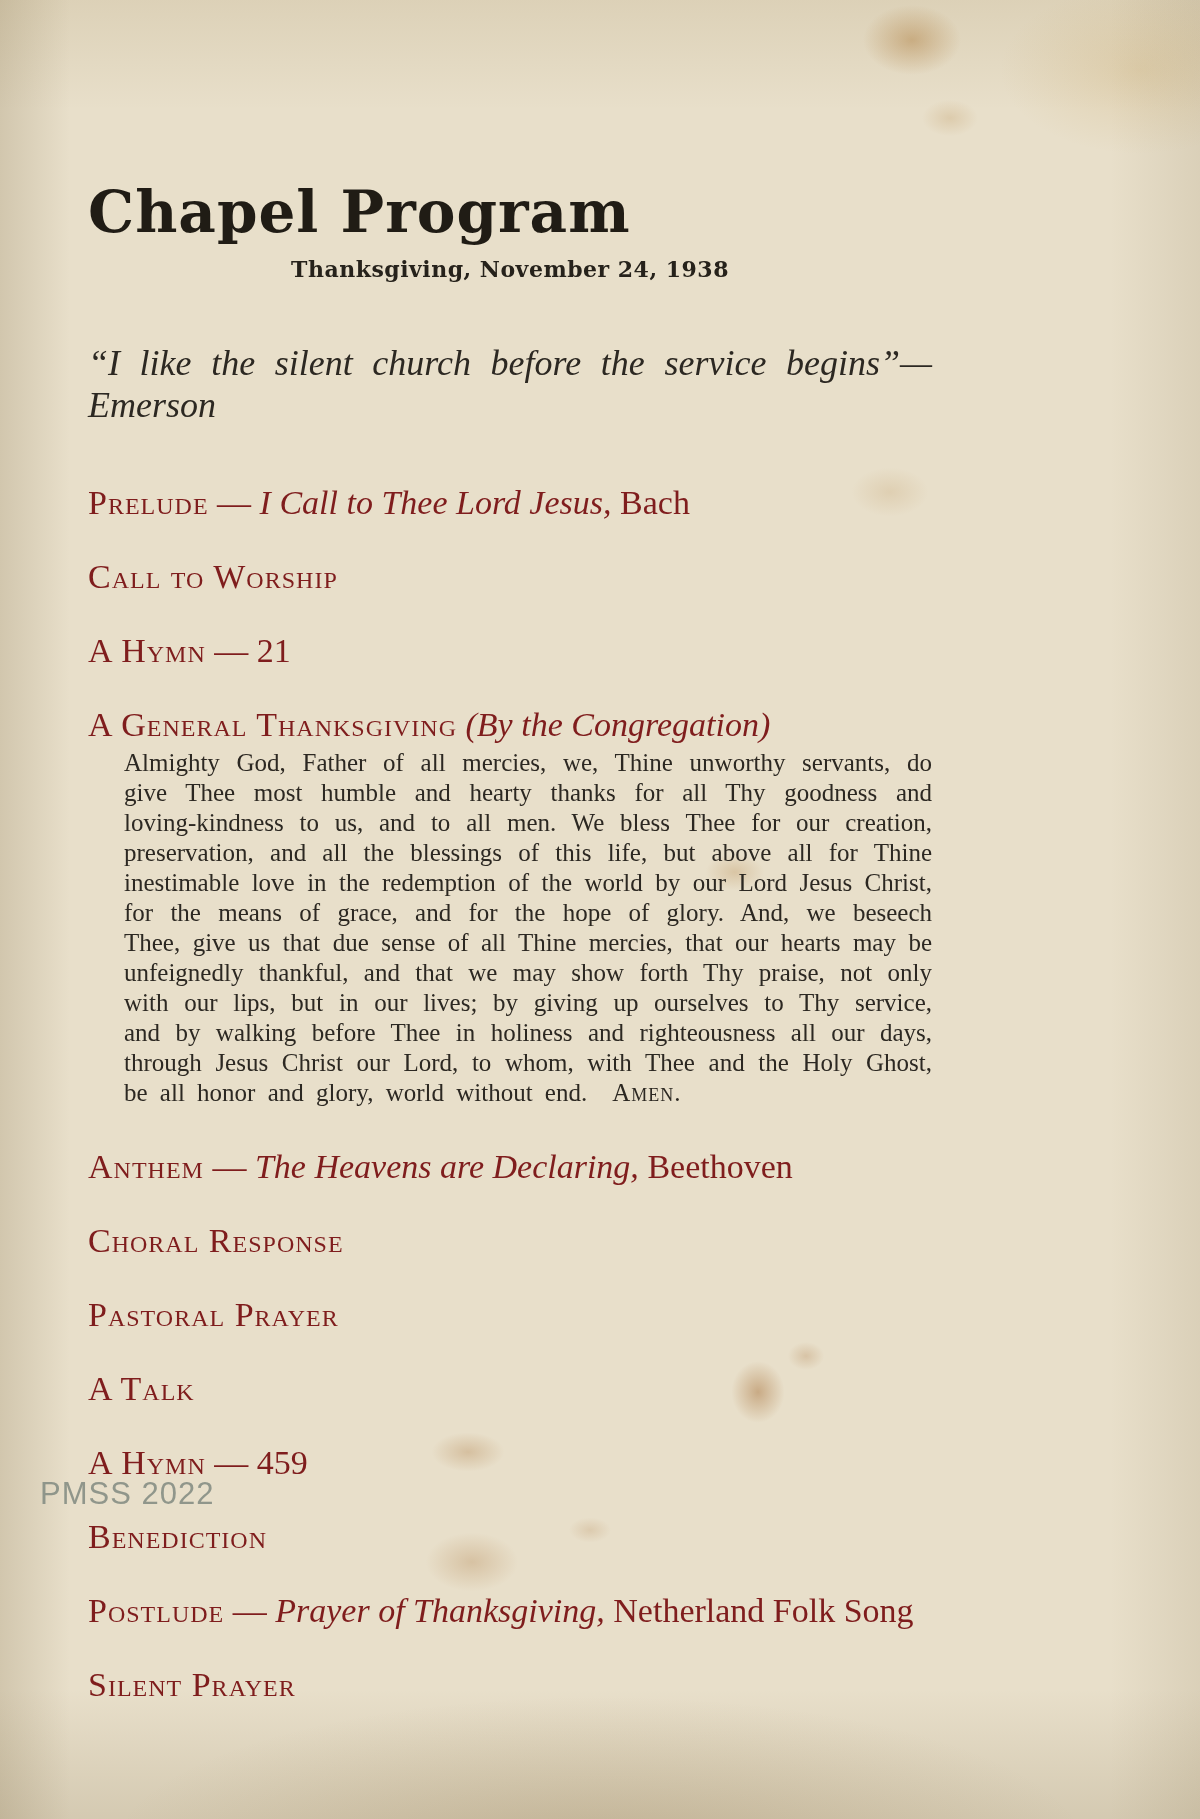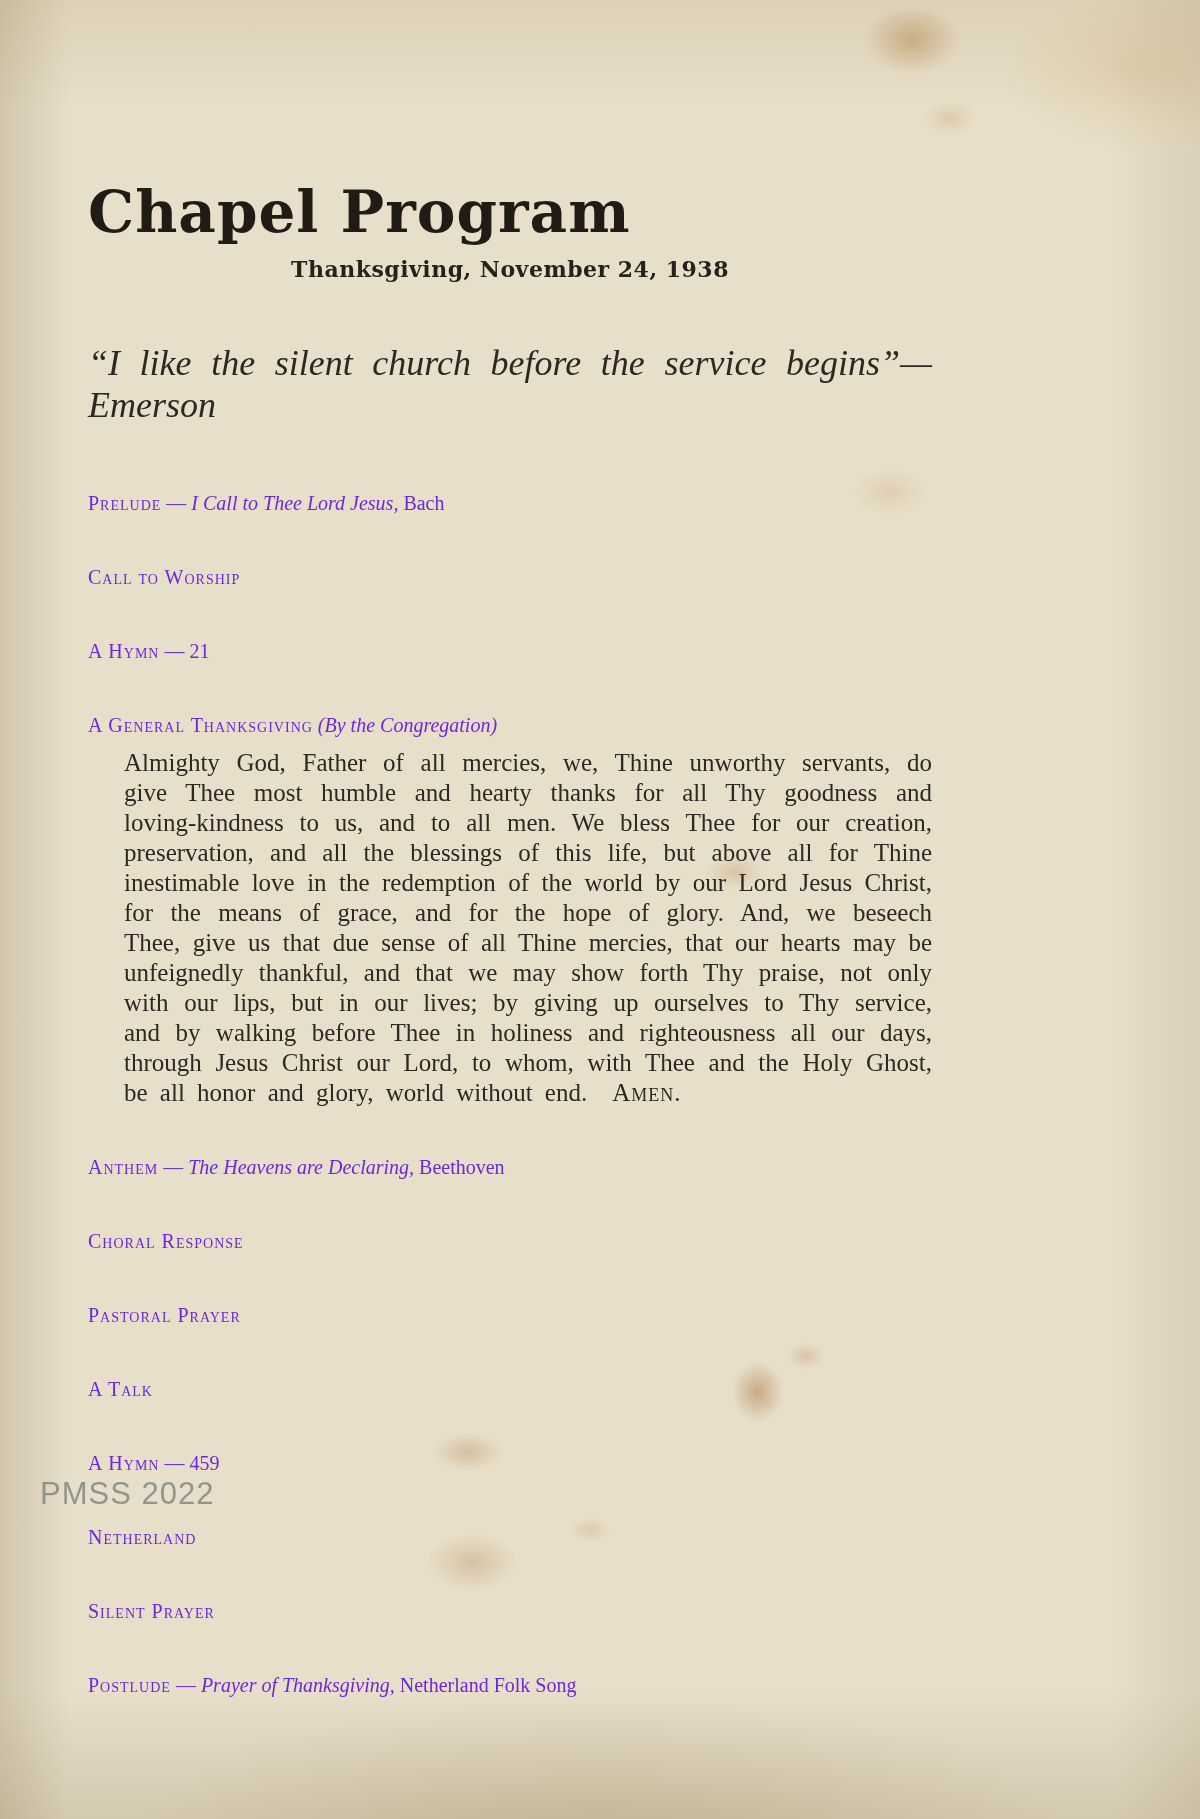--- a/index.html
+++ b/index.html
@@ -68,23 +68,23 @@
     color: #2c2822;
     text-align: justify;
     text-align-last: justify;
   }
 
   .program { margin-top: 62px; }
 
   .item { margin-bottom: 21px; }
 
   .item-line {
-    font-size: 20px;
+    font-size: 34px;
     line-height: 30px;
-    color: #6d28d9;
+    color: #7f1d1d;
     margin-top: 44px;
   }
 
   .sc {
     font-variant: small-caps;
     letter-spacing: 1px;
   }
 
   .italic { font-style: italic; }
 
@@ -143,24 +143,24 @@
       <div class="item">
         <div class="item-line"><span class="sc">Pastoral Prayer</span></div>
       </div>
       <div class="item">
         <div class="item-line"><span class="sc">A Talk</span></div>
       </div>
       <div class="item">
         <div class="item-line"><span class="sc">A Hymn</span><span class="plain"> — 459</span></div>
       </div>
       <div class="item">
-        <div class="item-line"><span class="sc">Netherland</span></div>
+        <div class="item-line"><span class="sc">Benediction</span></div>
+      </div>
+      <div class="item">
+        <div class="item-line"><span class="sc">Postlude</span><span class="plain"> — </span><span class="italic">Prayer of Thanksgiving,</span><span class="plain"> Netherland Folk Song</span></div>
       </div>
       <div class="item">
         <div class="item-line"><span class="sc">Silent Prayer</span></div>
-      </div>
-      <div class="item">
-        <div class="item-line"><span class="sc">Postlude</span><span class="plain"> — </span><span class="italic">Prayer of Thanksgiving,</span><span class="plain"> Netherland Folk Song</span></div>
       </div>
     </div>
 </div>
 
 <div class="watermark">PMSS 2022</div>
 
 </body></html>

